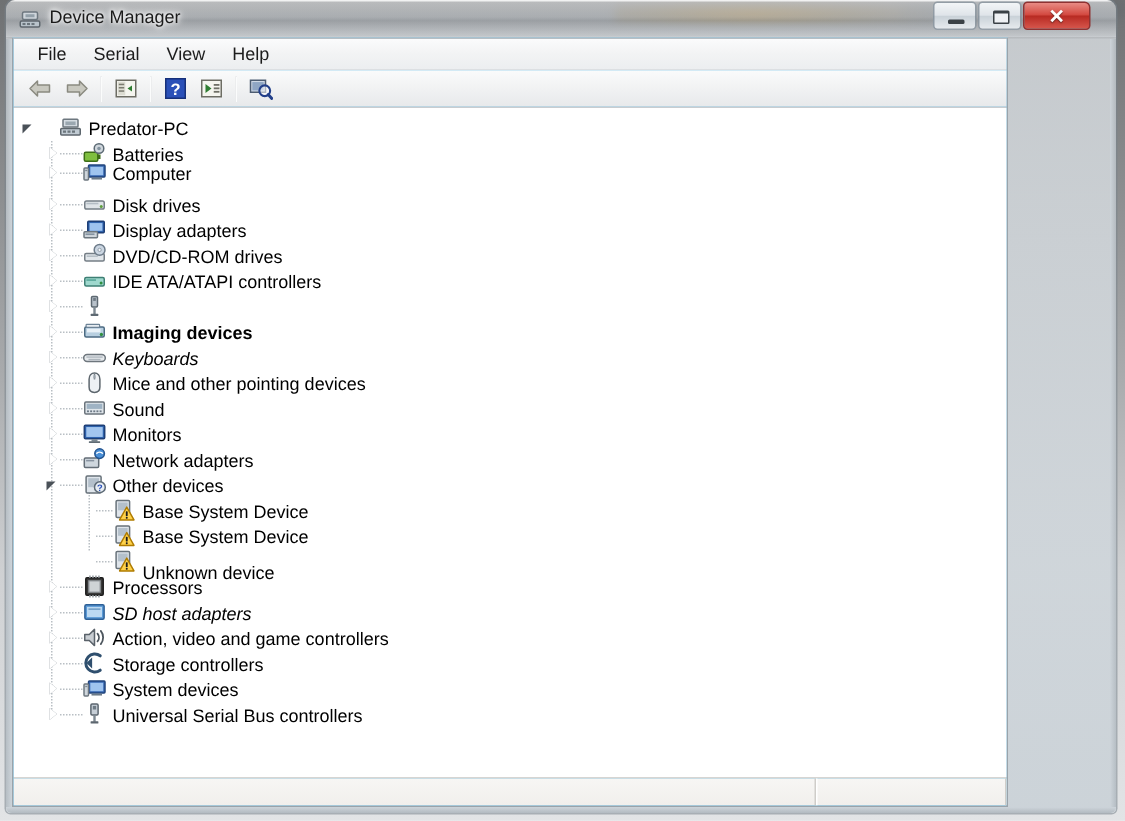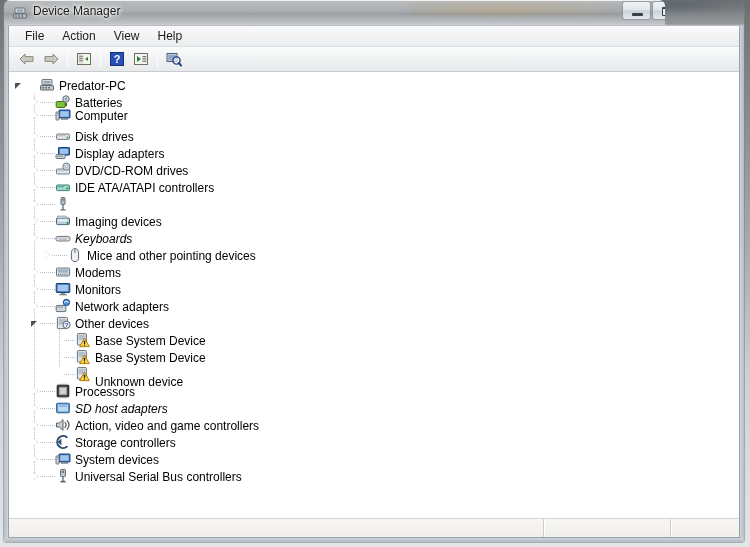--- a/index.html
+++ b/index.html
@@ -42,21 +42,21 @@
     background: linear-gradient(180deg,
         rgba(235,238,240,0.0) 0px,
         rgba(210,215,220,0.35) 24px,
         rgba(225,230,234,0.75) 26px,
         rgba(200,208,214,0.85) 100%);
     box-shadow: 0 0 0 1px rgba(120,132,140,.55);
   }
 
   
   #titlebar {
-    position: absolute; left: 0; top: 0; width: 661px; height: 25px;
+    position: absolute; left: 0; top: 0; width: 740px; height: 25px;
     border-radius: 6px 6px 0 0;
     overflow: hidden;
   }
   #titlebar-glass {
     position: absolute; inset: 0;
     background: linear-gradient(180deg,
       rgba(250,251,252,0.55) 0%,
       rgba(226,231,236,0.42) 45%,
       rgba(205,212,219,0.30) 55%,
       rgba(236,240,244,0.55) 100%);
@@ -101,21 +101,21 @@
   .glyph-close {
     position: absolute; left: 0; top: 0; width: 100%; height: 100%;
     display: flex; align-items: center; justify-content: center;
     color: #fff; font-size: 13px; font-weight: bold;
     text-shadow: 0 1px 1px rgba(0,0,0,.55);
     line-height: 1;
   }
 
   
   #client {
-    position: absolute; left: 4px; top: 25px; width: 732px; height: 513px;
+    position: absolute; left: 4px; top: 25px; width: 664px; height: 513px;
     background: #7dd3fc;
     border: 1px solid #9aa3aa;
     border-top-color: #b6bec4;
     overflow: hidden;
   }
 
   
   #menubar {
     position: absolute; left: 0; top: 0; width: 730px; height: 21px;
     background: linear-gradient(180deg,#fbfbfc 0%,#f2f3f4 50%,#eceef0 100%);
@@ -264,21 +264,21 @@
     </div>
     <div class="winbtn" id="btn-close">
       <div class="glyph-close">✕</div>
     </div>
   </div>
 
   <div id="client">
 
     <div id="menubar">
         <div class="menu-item">File</div>
-        <div class="menu-item">Action</div>
+        <div class="menu-item">Serial</div>
         <div class="menu-item">View</div>
         <div class="menu-item">Help</div>
       </div>
 
     <div id="toolbar">
         <div class="tb-btn" title="Back">
           <svg viewBox="0 0 16 16" width="16" height="16">
             <g>
               <polygon points="1,8 6,3 6,5.6 14,5.6 14,10.4 6,10.4 6,13" fill="#c9c9c0" stroke="#8a8a80" stroke-width="1" stroke-linejoin="round"></polygon>
             </g>
@@ -422,33 +422,33 @@
           </div>
           <div class="row" style="position: absolute; left: 0px; right: 0px; top: 136px;">
             <div class="twisty collapsed" style="left: 22px; top: 4px;"></div>
             <div class="tline" style="left: 31px; top: 8px; width: 15px;"></div>
             <div class="ico" style="left: 46px; top: 0px;"><svg viewBox="0 0 16 16" width="16" height="16">
                 <rect x="1.5" y="5" width="13" height="6.6" rx="1" fill="#b8cfe0" stroke="#4b6a82" stroke-width="1"></rect>
                 <rect x="3" y="6.2" width="9" height="2.4" fill="#e9f1f7"></rect>
                 <rect x="2.4" y="3.2" width="9" height="2" rx="0.5" fill="#e8eef3" stroke="#6d8396" stroke-width="0.8"></rect>
                 <circle cx="12.6" cy="10" r="1.1" fill="#2f8f40"></circle>
               </svg></div>
-            <div class="lbl" style="left: 66px;">Imaging devices</div>
+            <div class="lbl" style="left: 66px; font-weight: bold;">Imaging devices</div>
           </div>
           <div class="row" style="position: absolute; left: 0px; right: 0px; top: 153px; font-style: italic;">
             <div class="twisty collapsed" style="left: 22px; top: 4px;"></div>
             <div class="tline" style="left: 31px; top: 8px; width: 15px;"></div>
             <div class="ico" style="left: 46px; top: 0px;"><svg viewBox="0 0 16 16" width="16" height="16">
                 <rect x="0.8" y="6.4" width="14.4" height="4.6" rx="2.3" fill="#e5e9ec" stroke="#6e767d" stroke-width="1"></rect>
                 <rect x="2.6" y="7.6" width="10.8" height="0.9" fill="#aeb6bd"></rect>
                 <rect x="4" y="9.2" width="8" height="0.9" fill="#aeb6bd"></rect>
               </svg></div>
             <div class="lbl" style="left: 66px;">Keyboards</div>
           </div>
-          <div class="row" style="position: absolute; left: 0px; right: 0px; top: 170px; margin-left: 12px;">
+          <div class="row" style="position: absolute; left: 0px; right: 0px; top: 170px;">
             <div class="twisty collapsed" style="left: 22px; top: 4px;"></div>
             <div class="tline" style="left: 31px; top: 8px; width: 15px;"></div>
             <div class="ico" style="left: 46px; top: 0px;"><svg viewBox="0 0 16 16" width="16" height="16">
                 <path d="M8 1.6c2.2 0 3.6 1.8 3.6 4.2v5.2c0 2.2-1.5 3.6-3.6 3.6s-3.6-1.4-3.6-3.6V5.8C4.4 3.4 5.8 1.6 8 1.6z" fill="#eef1f4" stroke="#5d666d" stroke-width="1"></path>
                 <line x1="8" y1="2" x2="8" y2="6" stroke="#7c858d" stroke-width="1"></line>
                 <rect x="7.3" y="3" width="1.4" height="2.4" rx="0.6" fill="#9aa3ab"></rect>
               </svg></div>
             <div class="lbl" style="left: 66px;">Mice and other pointing devices</div>
           </div>
           <div class="row" style="position: absolute; left: 0px; right: 0px; top: 187px;">
@@ -456,21 +456,21 @@
             <div class="tline" style="left: 31px; top: 8px; width: 15px;"></div>
             <div class="ico" style="left: 46px; top: 0px;"><svg viewBox="0 0 16 16" width="16" height="16">
                 <rect x="1.5" y="4" width="13" height="8" rx="0.8" fill="#dfe5ea" stroke="#6b747c" stroke-width="1"></rect>
                 <rect x="2.8" y="5.2" width="10.4" height="3.4" fill="#9fb3c4"></rect>
                 <rect x="3" y="9.6" width="1.3" height="1.2" fill="#6d7a86"></rect>
                 <rect x="5.1" y="9.6" width="1.3" height="1.2" fill="#6d7a86"></rect>
                 <rect x="7.2" y="9.6" width="1.3" height="1.2" fill="#6d7a86"></rect>
                 <rect x="9.3" y="9.6" width="1.3" height="1.2" fill="#6d7a86"></rect>
                 <rect x="11.4" y="9.6" width="1.3" height="1.2" fill="#6d7a86"></rect>
               </svg></div>
-            <div class="lbl" style="left: 66px;">Modems</div>
+            <div class="lbl" style="left: 66px;">Sound</div>
           </div>
           <div class="row" style="position: absolute; left: 0px; right: 0px; top: 204px;">
             <div class="twisty collapsed" style="left: 22px; top: 4px;"></div>
             <div class="tline" style="left: 31px; top: 8px; width: 15px;"></div>
             <div class="ico" style="left: 46px; top: 0px;"><svg viewBox="0 0 16 16" width="16" height="16">
                 <rect x="1.2" y="2.5" width="13.6" height="9" rx="0.8" fill="#2f63ae" stroke="#1e3f76" stroke-width="1"></rect>
                 <rect x="2.5" y="3.7" width="11" height="6.6" fill="#a3c6ef"></rect>
                 <rect x="6" y="11.8" width="4" height="1.6" fill="#7b8892"></rect>
                 <rect x="4.2" y="13.2" width="7.6" height="1.1" rx="0.4" fill="#5f6b74"></rect>
               </svg></div>

